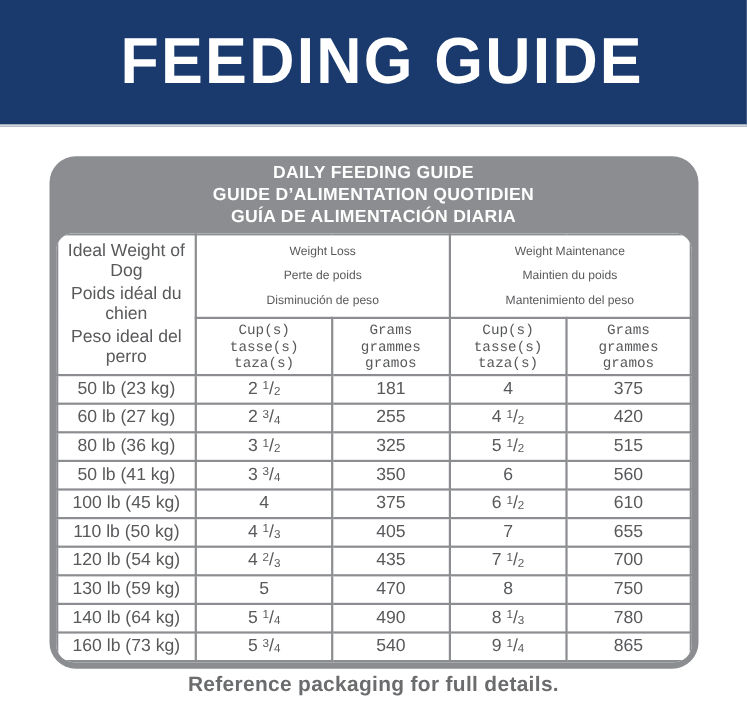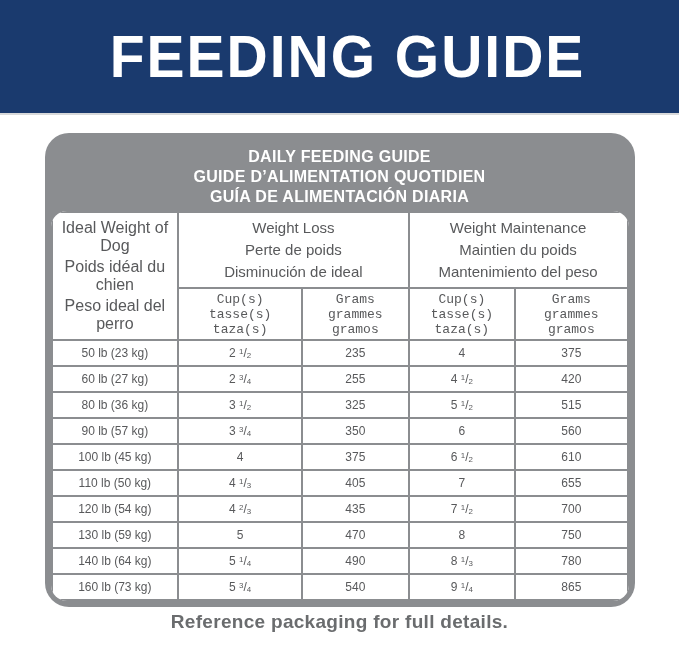--- a/index.html
+++ b/index.html
@@ -30,24 +30,24 @@
     font-size: 57px;
     font-weight: bold;
     letter-spacing: 2px;
     line-height: 1;
     transform: scaleY(1.04);
   }
 
   
   .guide {
     width: 590px;
-    margin: 18px auto 0 auto;
+    margin: 27px auto 0 auto;
     background: #8b8d90;
     border-radius: 24px;
-    padding: 8px 6px 6px 6px;
+    padding: 0 6px 6px 6px;
     box-sizing: border-box;
   }
   .guide-title {
     color: #ffffff;
     text-align: center;
     font-size: 16px;
     font-weight: bold;
     letter-spacing: 0.3px;
     line-height: 20px;
     padding: 6px 0 4px 0;
@@ -69,39 +69,39 @@
     text-align: center;
     vertical-align: middle;
     font-weight: normal;
     padding: 0 2px;
     box-sizing: border-box;
   }
 
   
   thead .main-head {
     height: 76px;
-    font-size: 15px;
+    font-size: 11px;
     line-height: 22px;
   }
   thead .weight-head {
     font-size: 16px;
     line-height: 18px;
   }
   .weight-head .lang-block { margin: 3px 0; }
   thead .sub-head {
     height: 52px;
     font-size: 13px;
     line-height: 15px;
     font-family: Liberation Mono, monospace;
   }
 
   
   tbody td {
     height: 26px;
-    font-size: 12px;
+    font-size: 16px;
   }
 
   sup {
     font-size: 66%;
     vertical-align: baseline;
     position: relative;
     top: -0.42em;
     letter-spacing: 0;
   }
   sub {
@@ -147,21 +147,21 @@
       <thead>
         <tr>
           <th rowspan="2" class="weight-head">
             <div class="lang-block">Ideal Weight of Dog</div>
             <div class="lang-block">Poids idéal du chien</div>
             <div class="lang-block">Peso ideal del perro</div>
           </th>
           <th colspan="2" class="main-head">
             <div>Weight Loss</div>
             <div>Perte de poids</div>
-            <div>Disminución de ideal</div>
+            <div>Disminución de peso</div>
           </th>
           <th colspan="2" class="main-head">
             <div>Weight Maintenance</div>
             <div>Maintien du poids</div>
             <div>Mantenimiento del peso</div>
           </th>
         </tr>
         <tr>
           <th class="sub-head">
             <div>Cup(s)</div>
@@ -182,40 +182,40 @@
             <div>Grams</div>
             <div>grammes</div>
             <div>gramos</div>
           </th>
         </tr>
       </thead>
       <tbody>
         <tr>
           <td>50 lb (23 kg)</td>
           <td>2 <sup>1</sup>/<sub>2</sub></td>
-          <td>235</td>
+          <td>181</td>
           <td>4</td>
           <td>375</td>
         </tr>
         <tr>
           <td>60 lb (27 kg)</td>
           <td>2 <sup>3</sup>/<sub>4</sub></td>
           <td>255</td>
           <td>4 <sup>1</sup>/<sub>2</sub></td>
           <td>420</td>
         </tr>
         <tr>
           <td>80 lb (36 kg)</td>
           <td>3 <sup>1</sup>/<sub>2</sub></td>
           <td>325</td>
           <td>5 <sup>1</sup>/<sub>2</sub></td>
           <td>515</td>
         </tr>
         <tr>
-          <td>90 lb (57 kg)</td>
+          <td>50 lb (41 kg)</td>
           <td>3 <sup>3</sup>/<sub>4</sub></td>
           <td>350</td>
           <td>6</td>
           <td>560</td>
         </tr>
         <tr>
           <td>100 lb (45 kg)</td>
           <td>4</td>
           <td>375</td>
           <td>6 <sup>1</sup>/<sub>2</sub></td>

